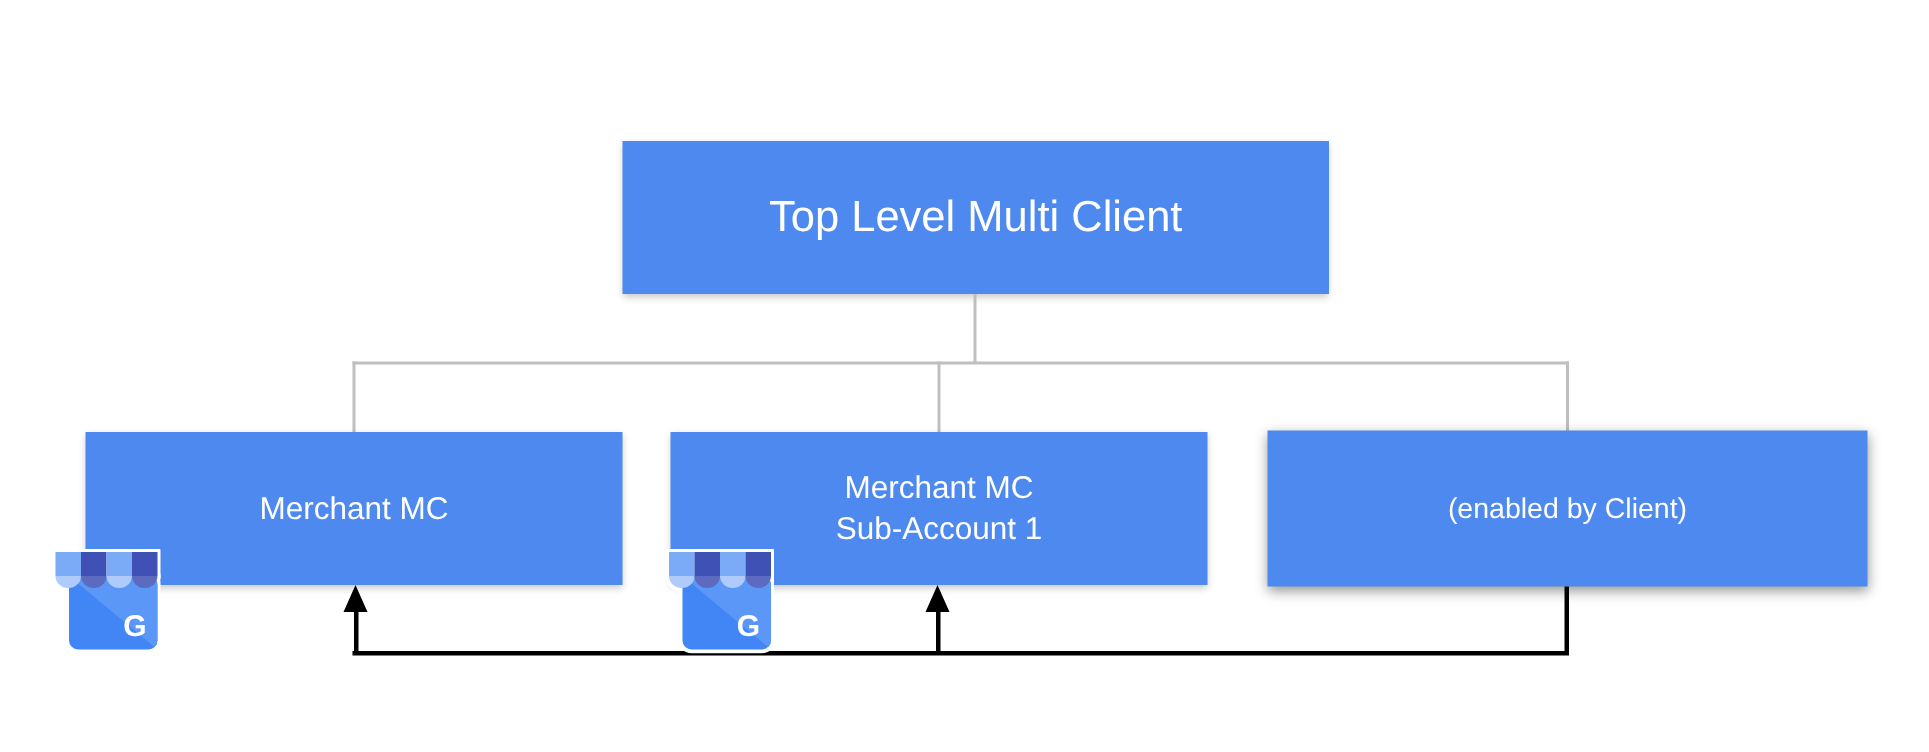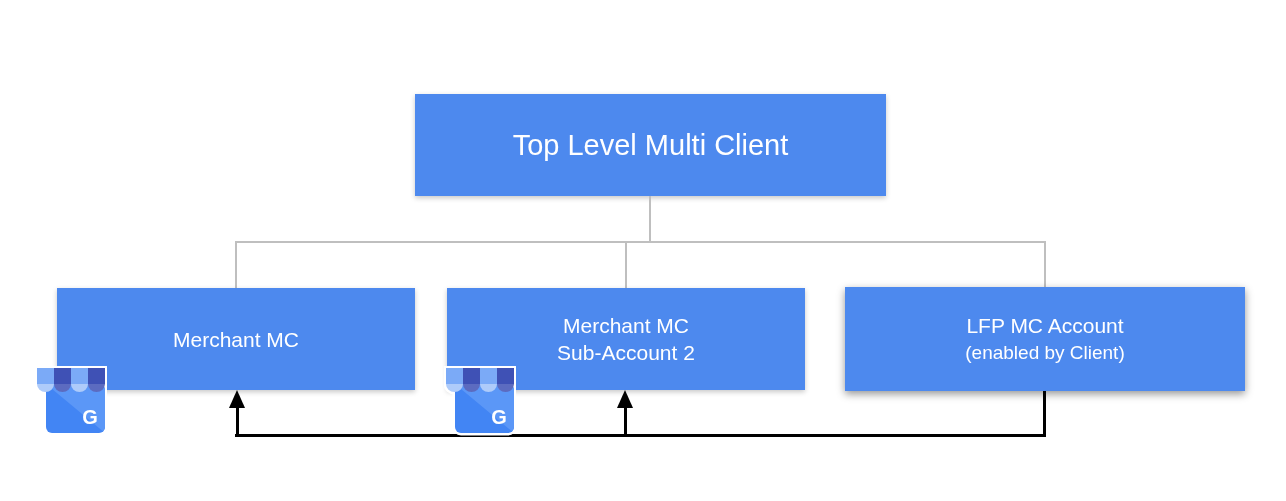--- a/index.html
+++ b/index.html
@@ -80,25 +80,24 @@
   <div class="conn conn-drop1"></div>
   <div class="conn conn-drop2"></div>
   <div class="conn conn-drop3"></div>
 
   <div class="node node-sub1">
     <div class="line1">Merchant MC</div>
   </div>
 
   <div class="node node-sub2">
     <div class="line1">Merchant MC</div>
-    <div class="line2">Sub-Account 2</div>
+    <div class="line2">Sub-Account 1</div>
   </div>
 
   <div class="node node-lfp">
-    <div class="line1">LFP MC Account</div>
     <div class="line2">(enabled by Client)</div>
   </div>
 
   <div class="blk blk-lfp-down"></div>
   <div class="blk blk-hline"></div>
   <div class="blk blk-shaft1"></div>
   <div class="arrowhead arrowhead-1"></div>
   <div class="blk blk-shaft2"></div>
   <div class="arrowhead arrowhead-2"></div>
 

